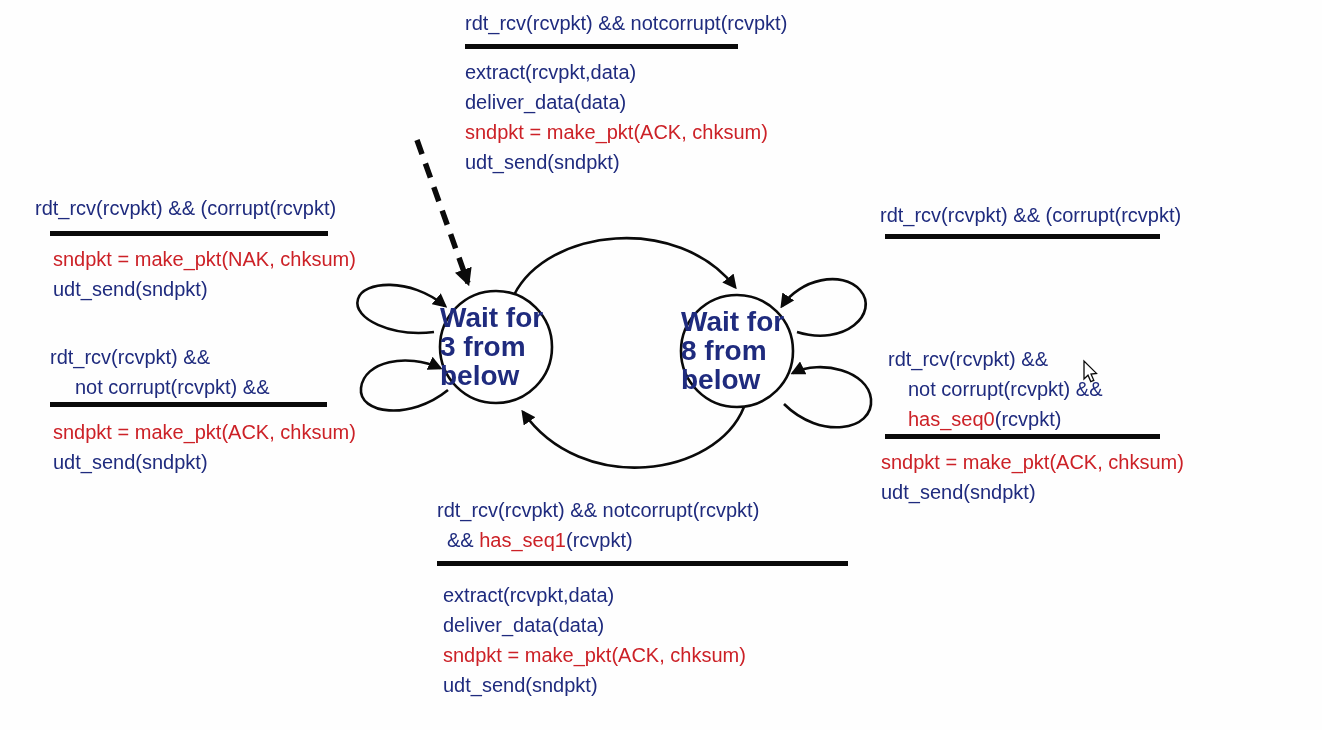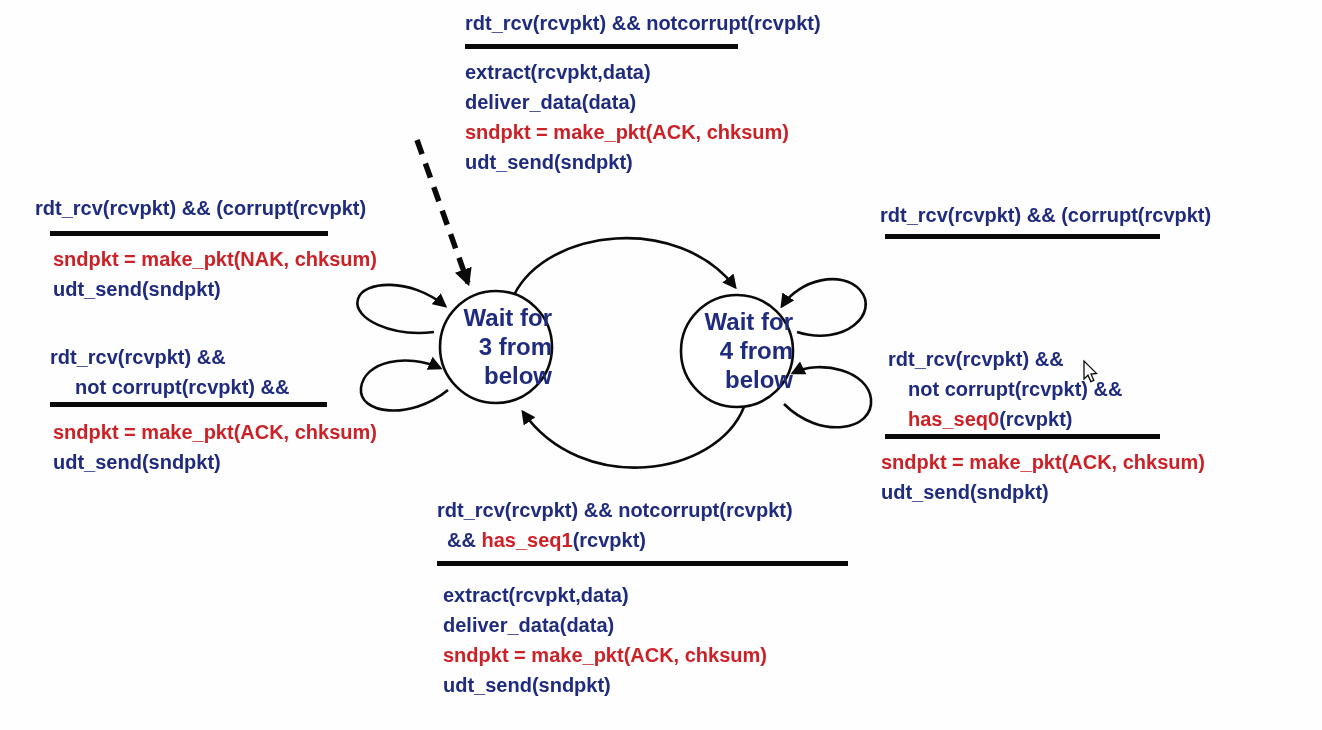--- a/index.html
+++ b/index.html
@@ -10,33 +10,33 @@
     background: var(--background, #ffffff);
     font-family: "Liberation Sans", sans-serif;
     overflow: hidden;
   }
   .arrows-layer { position: absolute; left: 0; top: 0; }
   .block { position: absolute; }
   .line {
     height: 30px;
     line-height: 30px;
     font-size: 20px;
-    font-weight: bold;
+    font-weight: normal;
     white-space: nowrap;
     color: var(--condition-blue, #1f2b7e);
   }
   .blue { color: var(--condition-blue, #1f2b7e); }
   .red  { color: var(--action-red, #cc2127); }
   .divider { height: 5px; background: var(--divider-black, #0a0a0a); }
   .state-label {
     position: absolute;
     width: 112px;
-    text-align: right;
+    text-align: left;
     color: var(--condition-blue, #1f2b7e);
-    font-size: 24px;
+    font-size: 28px;
     font-weight: bold;
     line-height: 29px;
   }
 </style>
 </head>
 <body>
 
 <div class="canvas">
 
   <svg class="arrows-layer" width="1322" height="730" viewBox="0 0 1322 730">
@@ -67,21 +67,21 @@
     <path d="M1084,361 v18 l4,-3.8 2.8,6.4 3,-1.3 -2.8,-6.3 5.5,-0.6 Z" fill="#ffffff" stroke="#0a0a0a" stroke-width="1.3"></path>
   </svg>
 
   <div class="state-label" style="left:440px; top:303px;">
     <div>Wait for</div>
     <div>3 from</div>
     <div>below</div>
   </div>
   <div class="state-label" style="left:681px; top:307px;">
     <div>Wait for</div>
-    <div>4 from</div>
+    <div>8 from</div>
     <div>below</div>
   </div>
 
   <div class="block" style="left:465px; top:8px;">
     <div class="line blue">rdt_rcv(rcvpkt) &amp;&amp; notcorrupt(rcvpkt)</div>
     <div class="divider" style="width:273px; margin:6px 0 8px 0;"></div>
     <div class="line blue">extract(rcvpkt,data)</div>
     <div class="line blue">deliver_data(data)</div>
     <div class="line red">sndpkt = make_pkt(ACK, chksum)</div>
     <div class="line blue">udt_send(sndpkt)</div>

